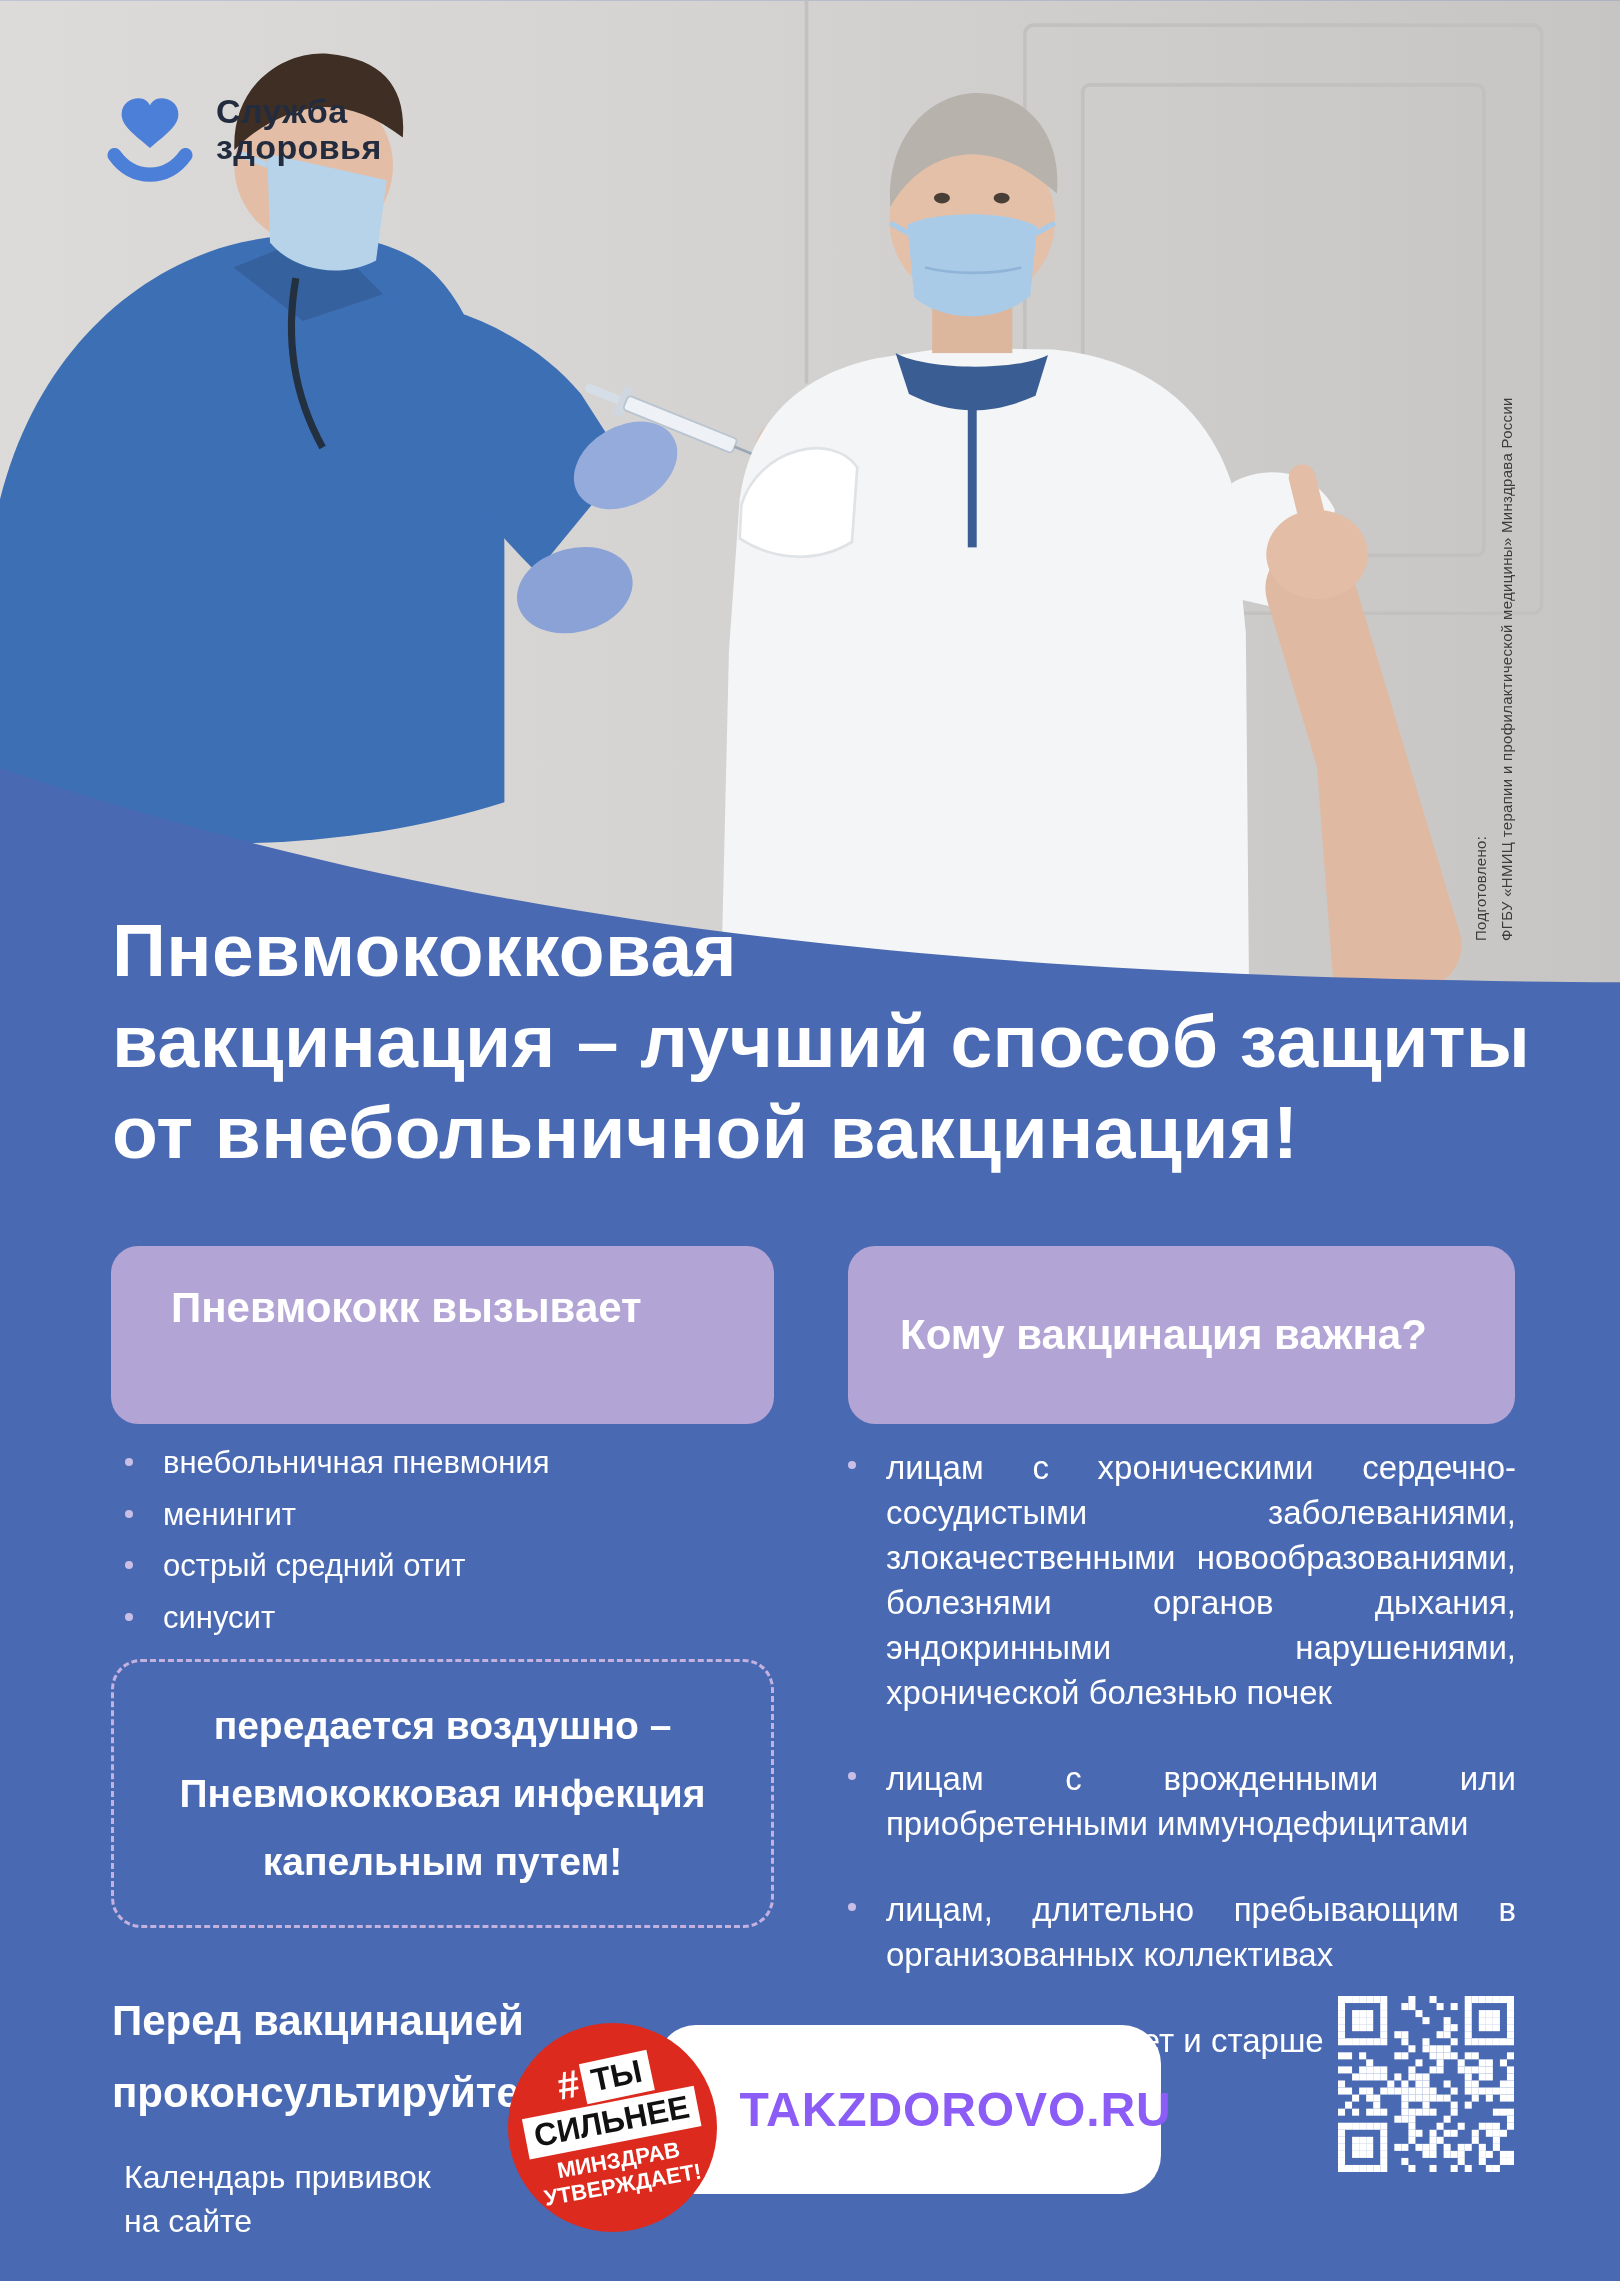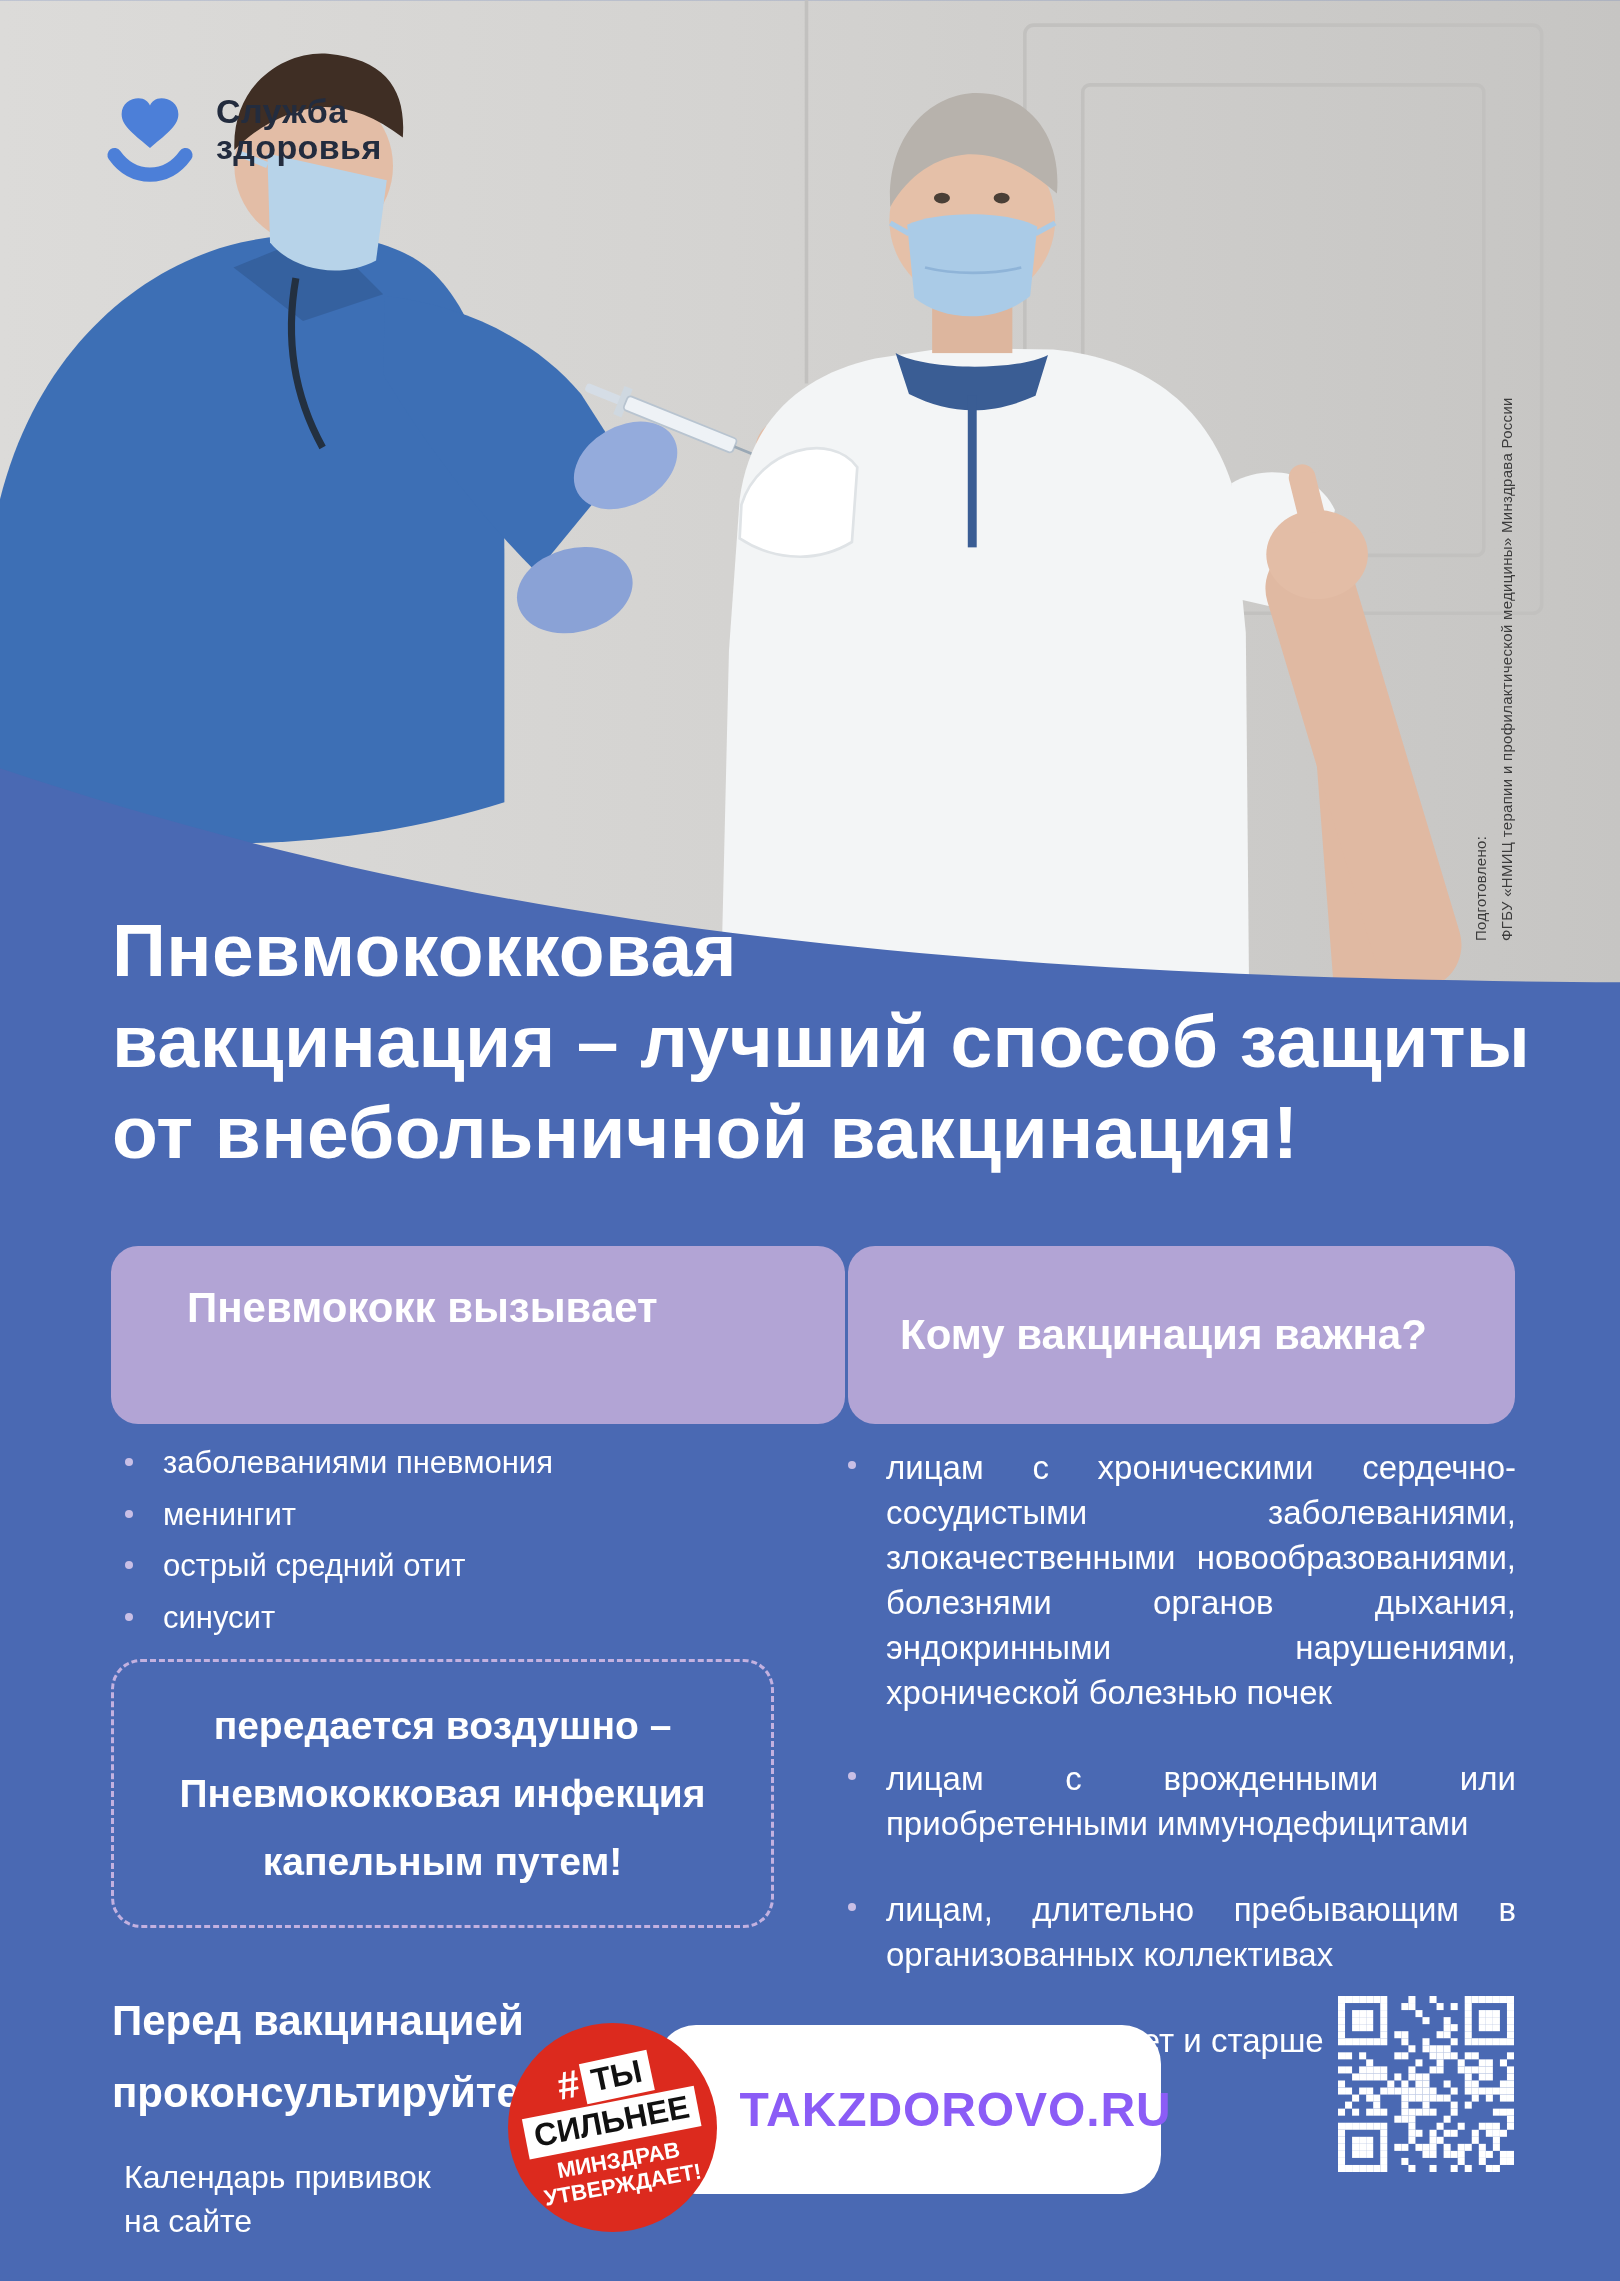--- a/index.html
+++ b/index.html
@@ -22,21 +22,21 @@
     font-size:15px;line-height:1.75;color:#3c3c3c;letter-spacing:0.3px;
   }
   
   .title{position:absolute;left:112px;top:905px;color:#fff;font-size:75px;line-height:91px;font-weight:600;letter-spacing:0.4px;}
   
   .hbox{
     position:absolute;top:1246px;height:178px;background:var(--lavender,#b2a4d5);
     border-radius:27px;color:#fff;font-weight:600;font-size:42px;line-height:1.52;
     box-sizing:border-box;
   }
-  .hbox.left{left:111px;width:734px;padding:30px 0 0 76px;}
+  .hbox.left{left:111px;width:663px;padding:30px 0 0 60px;}
   .hbox.right{left:848px;width:667px;display:flex;align-items:center;padding-left:52px;}
   
   .blist{position:absolute;color:#fff;list-style:none;margin:0;padding:0;}
   .blist li{display:flex;align-items:flex-start;}
   .dot{flex:0 0 auto;width:8px;height:8px;border-radius:50%;background:#c9bfe6;margin-top:16px;margin-right:30px;}
   .list-left{left:125px;top:1442px;width:642px;font-size:31px;line-height:41px;}
   .list-left li{margin-bottom:10.7px;}
   .list-right{left:848px;top:1445px;width:668px;font-size:33px;line-height:45px;}
   .list-right li{margin-bottom:41px;}
   .list-right .txt{text-align:justify;}
@@ -164,21 +164,21 @@
   <div class="hbox left">
     <div>Пневмококк вызывает</div>
   </div>
   <div class="hbox right">
     <div>Кому вакцинация важна?</div>
   </div>
 
   <ul class="blist list-left">
     <li>
         <span class="dot"></span>
-        <span class="txt">заболеваниями пневмония</span>
+        <span class="txt">внебольничная пневмония</span>
       </li>
     <li>
         <span class="dot"></span>
         <span class="txt">менингит</span>
       </li>
     <li>
         <span class="dot"></span>
         <span class="txt">острый средний отит</span>
       </li>
     <li>

